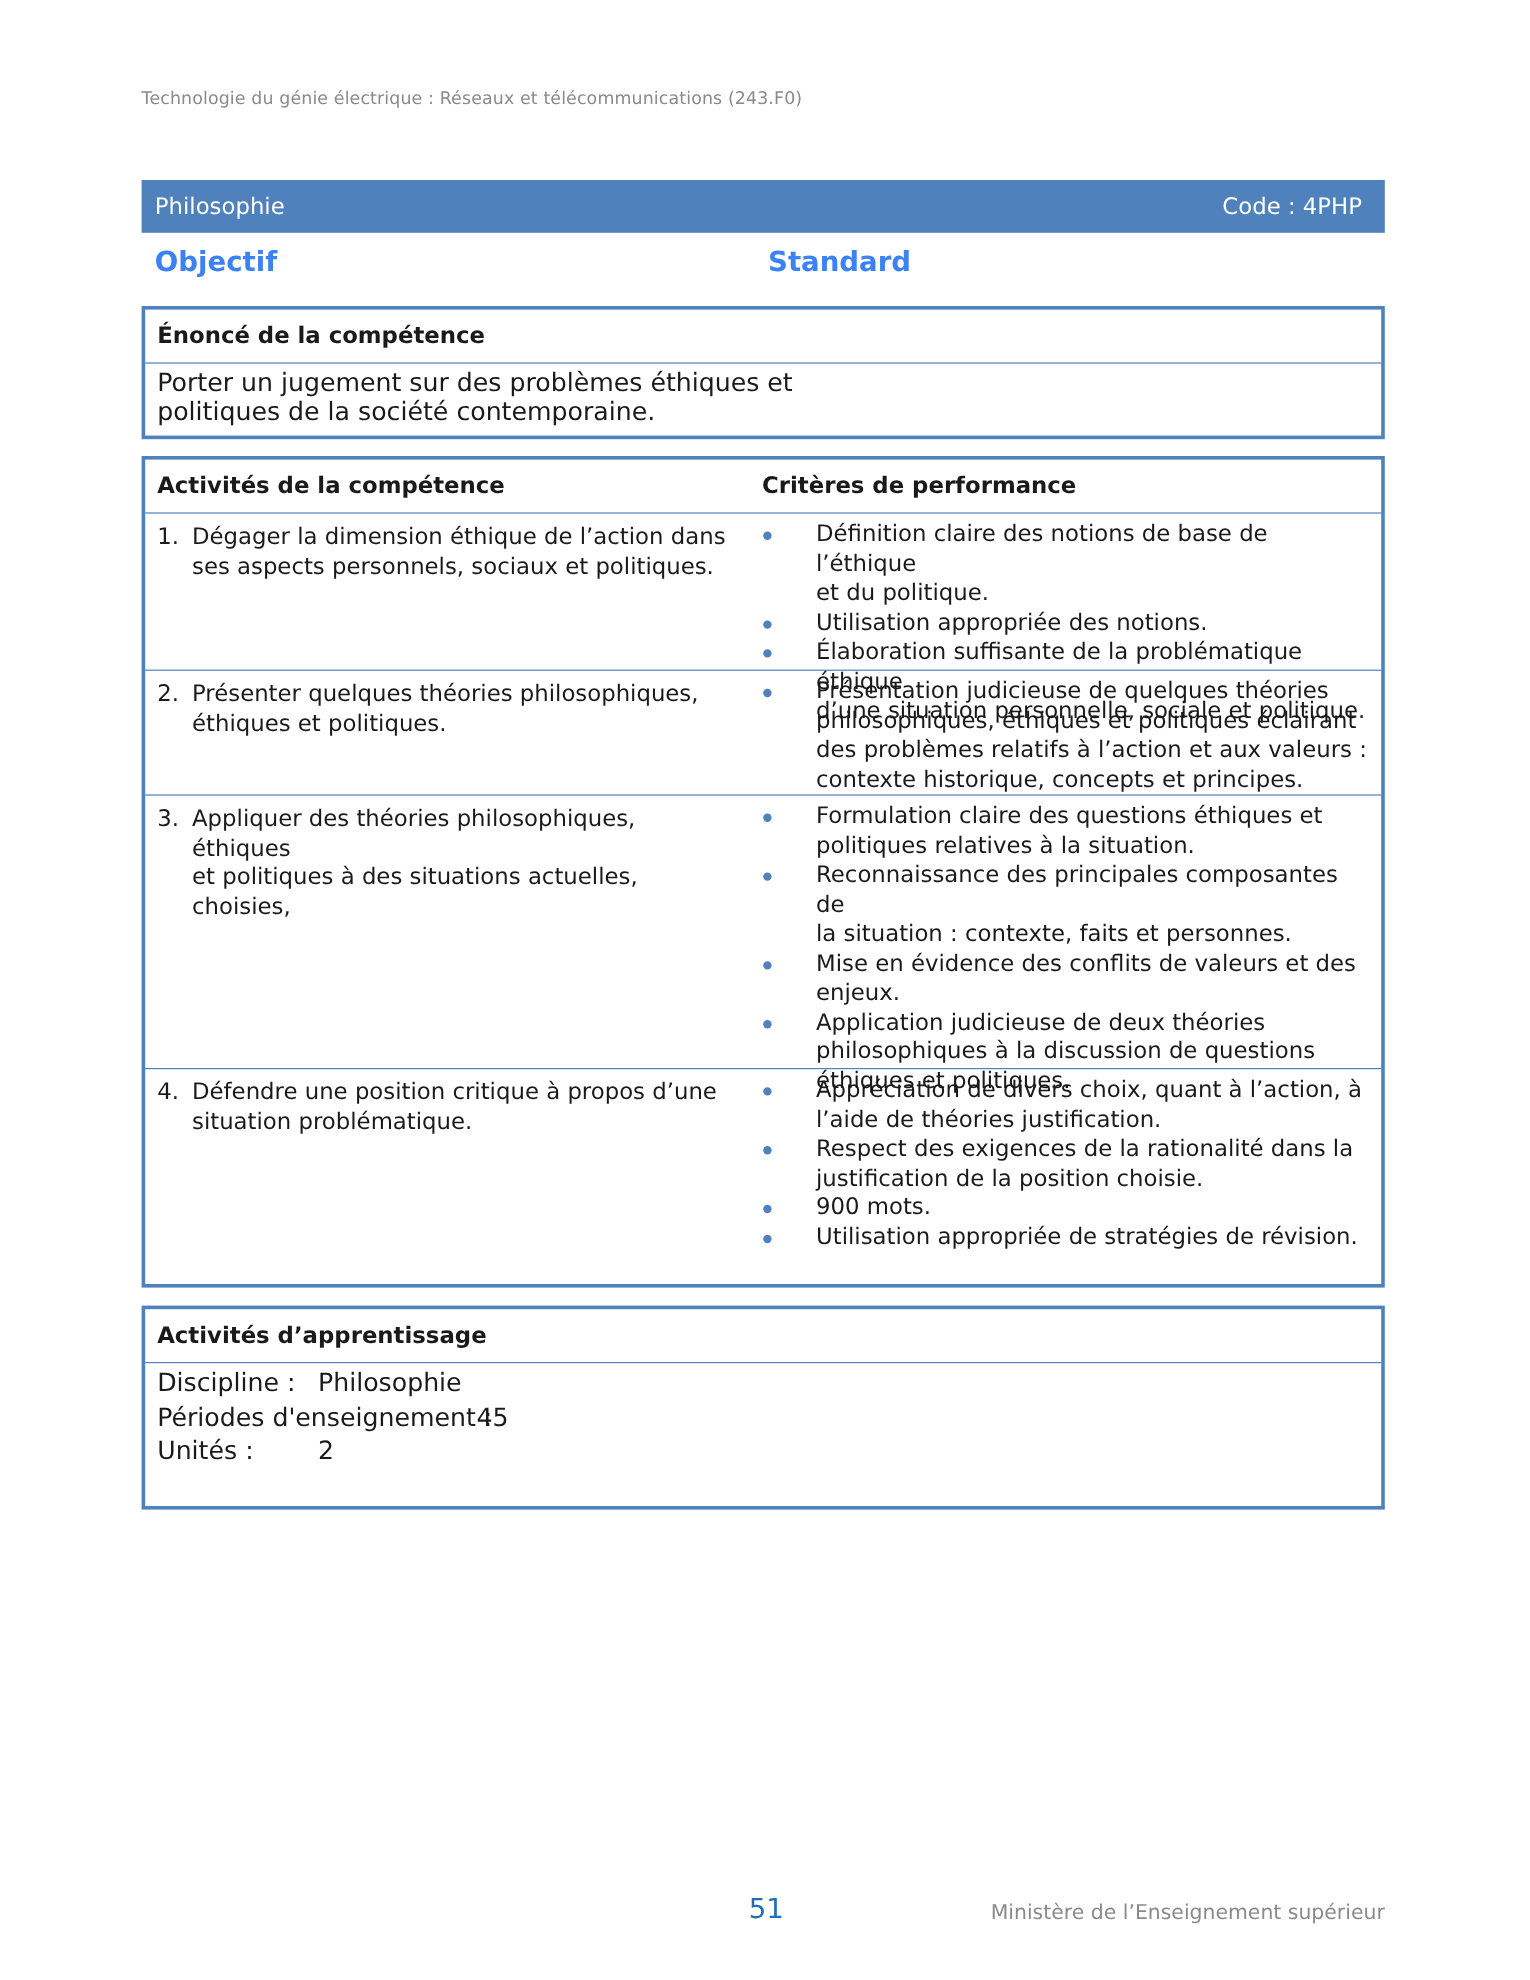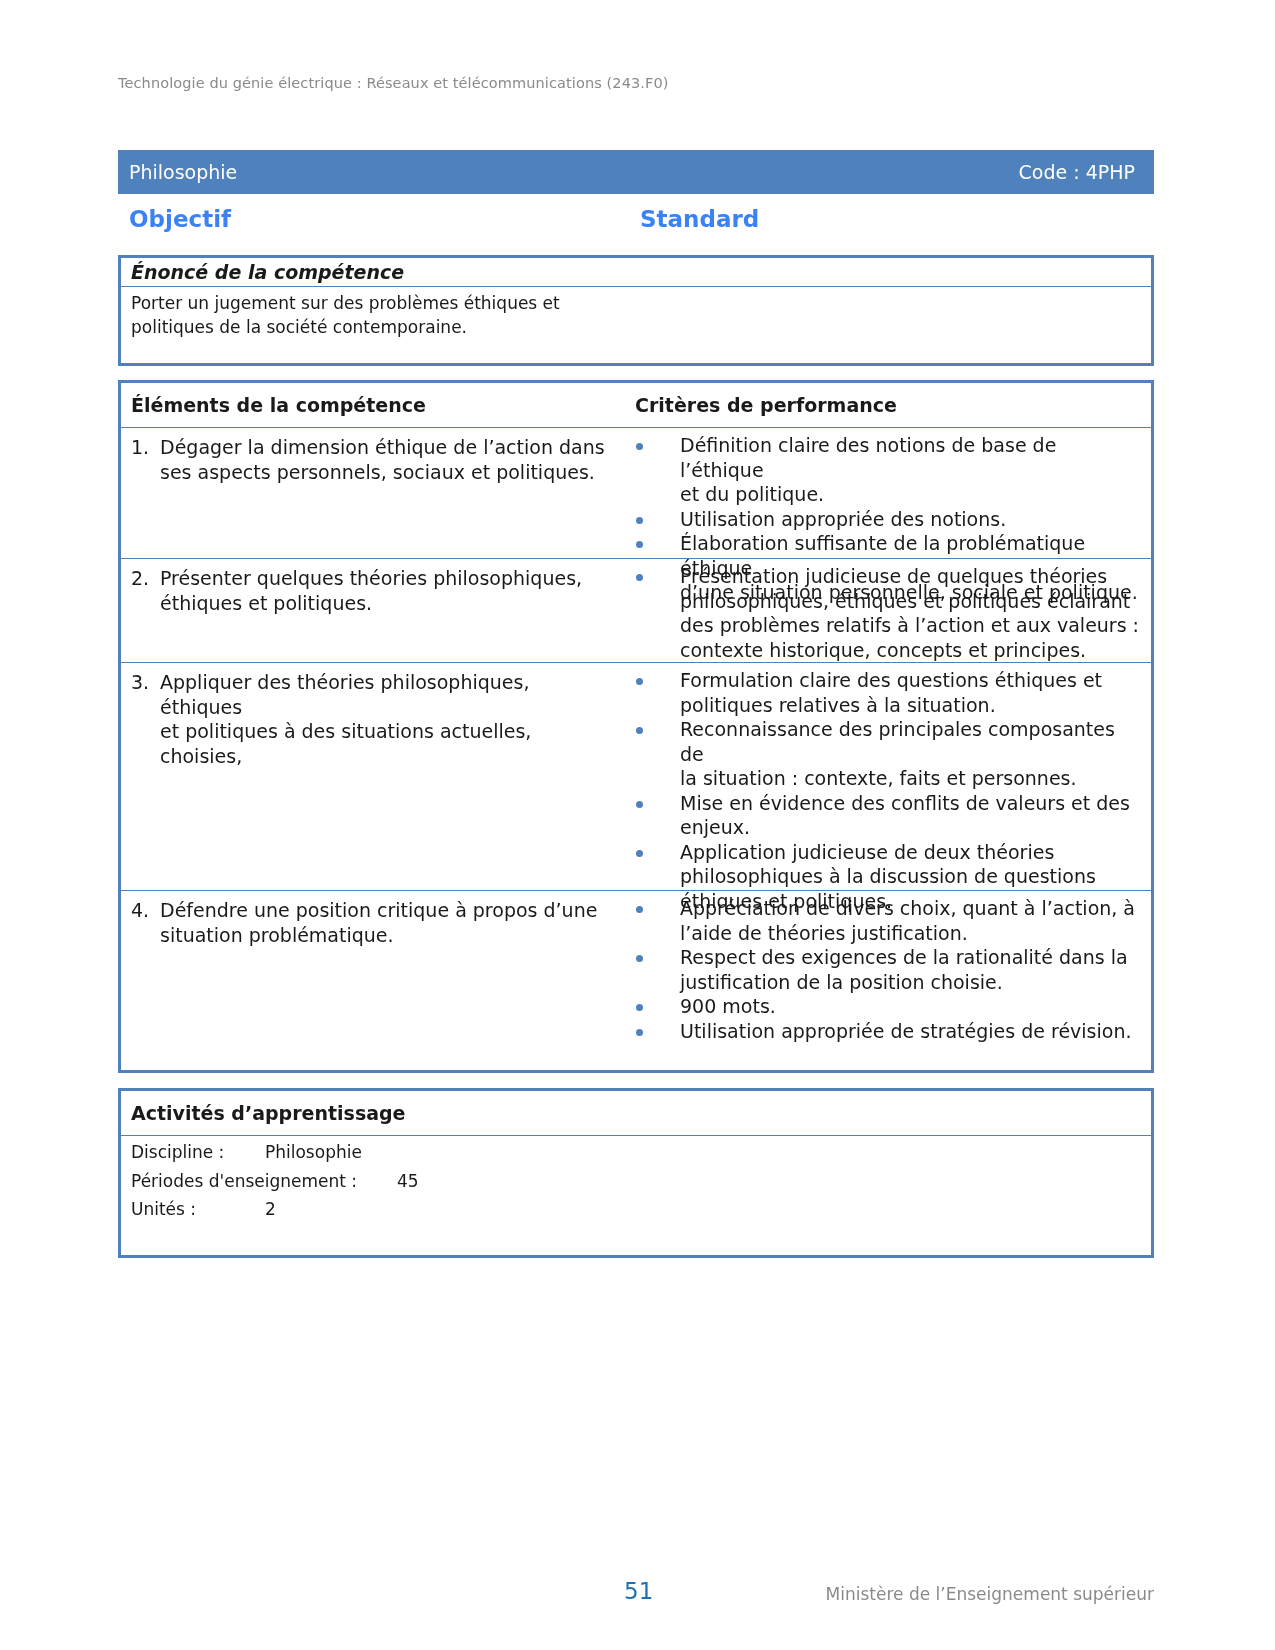--- a/index.html
+++ b/index.html
@@ -10,24 +10,24 @@
 
   .banner { position: absolute; left: 118px; top: 150px; width: 1036px; height: 44px; background: #4f81bd; color: #ffffff;
             display: flex; justify-content: space-between; align-items: center; padding: 0 19px 0 11px; font-size: 19px; }
 
   .obj-row { position: absolute; left: 118px; top: 206px; width: 1036px; height: 36px; font-weight: bold; color: #3b82f6; font-size: 23px; }
   .obj-row .objectif { position: absolute; left: 11px; top: 0; }
   .obj-row .standard { position: absolute; left: 522px; top: 0; }
 
   .box { position: absolute; left: 118px; width: 1036px; border: 3px solid #4f81bd; background: #fff; }
   .box .hdr { font-weight: bold; font-size: 19px; padding: 0 10px; border-bottom: 1.5px solid #4f81bd; display: flex; align-items: center; }
-  .box .body { font-size: 17px; padding: 4px 10px; line-height: 24px; }
+  .box .body { font-size: 21px; padding: 4px 10px; line-height: 24px; }
 
   #enonce { top: 255px; height: 111px; }
-  #enonce .hdr { height: 29px; font-style: italic; }
+  #enonce .hdr { height: 45px; }
 
   #elements { top: 380px; height: 693px; }
   #elements .hdr { height: 45px; position: relative; }
   #elements .hdr .c1 { position: absolute; left: 10px; }
   #elements .hdr .c2 { position: absolute; left: 514px; }
 
   .row { position: relative; border-bottom: 1.5px solid #4f81bd; font-size: 19px; line-height: 24.5px; }
   .row:last-child { border-bottom: none; }
   .row .elem { position: absolute; left: 10px; top: 7px; width: 480px; }
   .row .elem .num { position: absolute; left: 0; top: 0; }
@@ -69,21 +69,21 @@
 <div class="box" id="enonce">
   <div class="hdr">Énoncé de la compétence</div>
   <div class="body">
     <div>Porter un jugement sur des problèmes éthiques et</div>
     <div>politiques de la société contemporaine.</div>
   </div>
 </div>
 
 <div class="box" id="elements">
   <div class="hdr">
-    <span class="c1">Éléments de la compétence</span>
+    <span class="c1">Activités de la compétence</span>
     <span class="c2">Critères de performance</span>
   </div>
   <div id="rows-container">
       <div class="row" id="r1">
         <div class="elem">
           <span class="num">1.</span>
           <span class="txt">Dégager la dimension éthique de l’action dans</span>
           <span class="txt">ses aspects personnels, sociaux et politiques.</span>
         </div>
         <ul class="crit">

